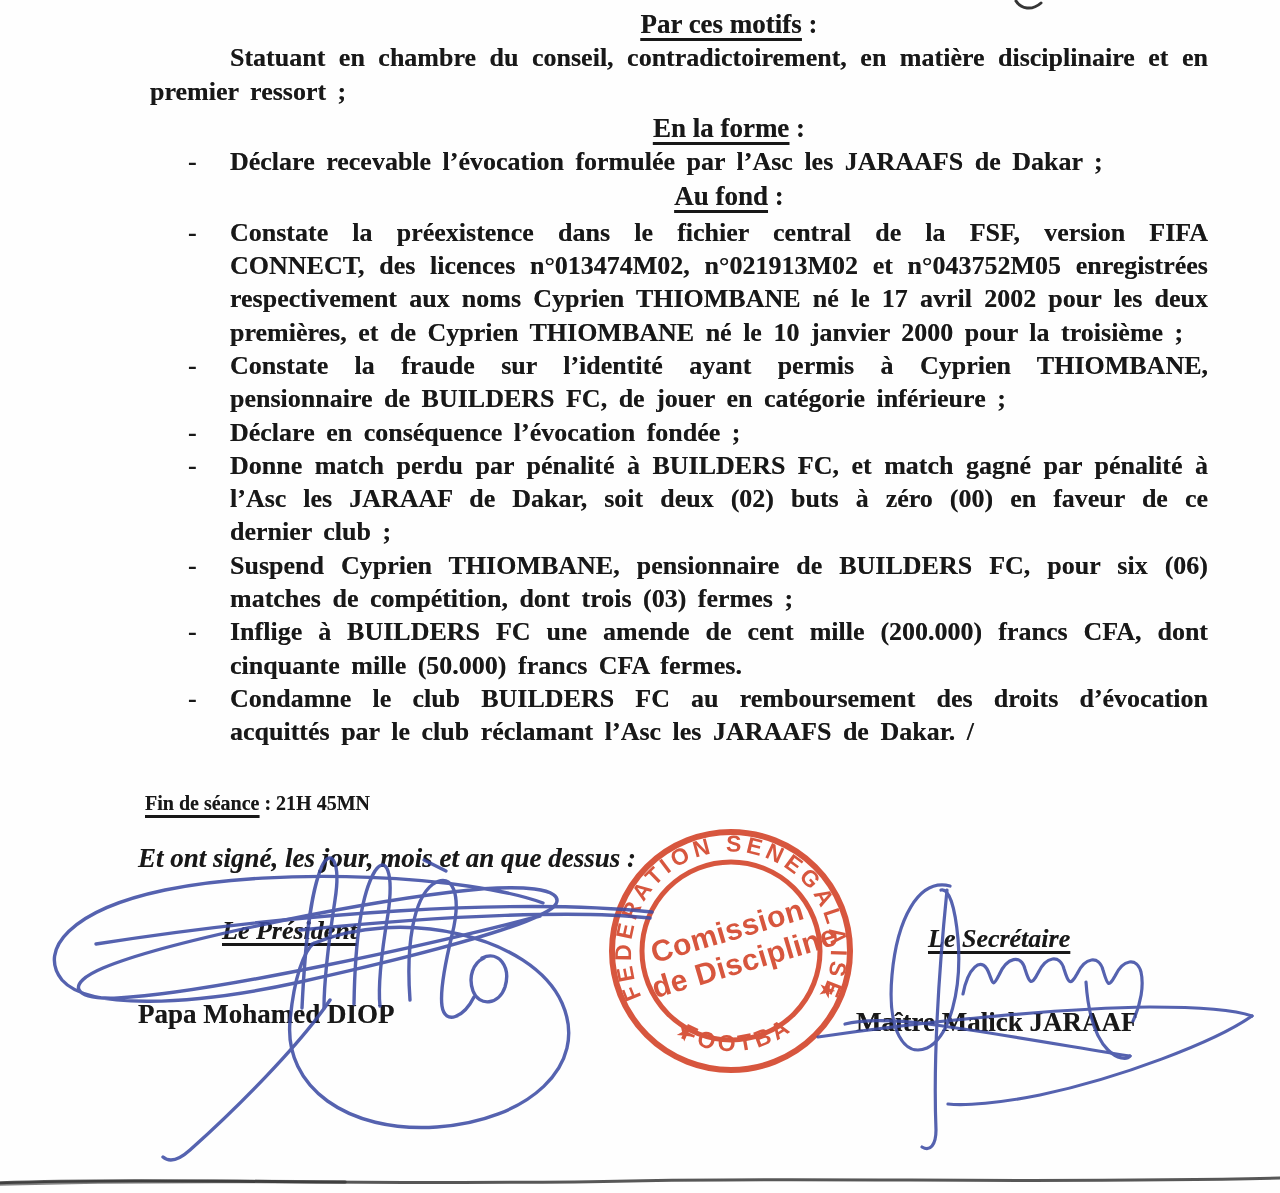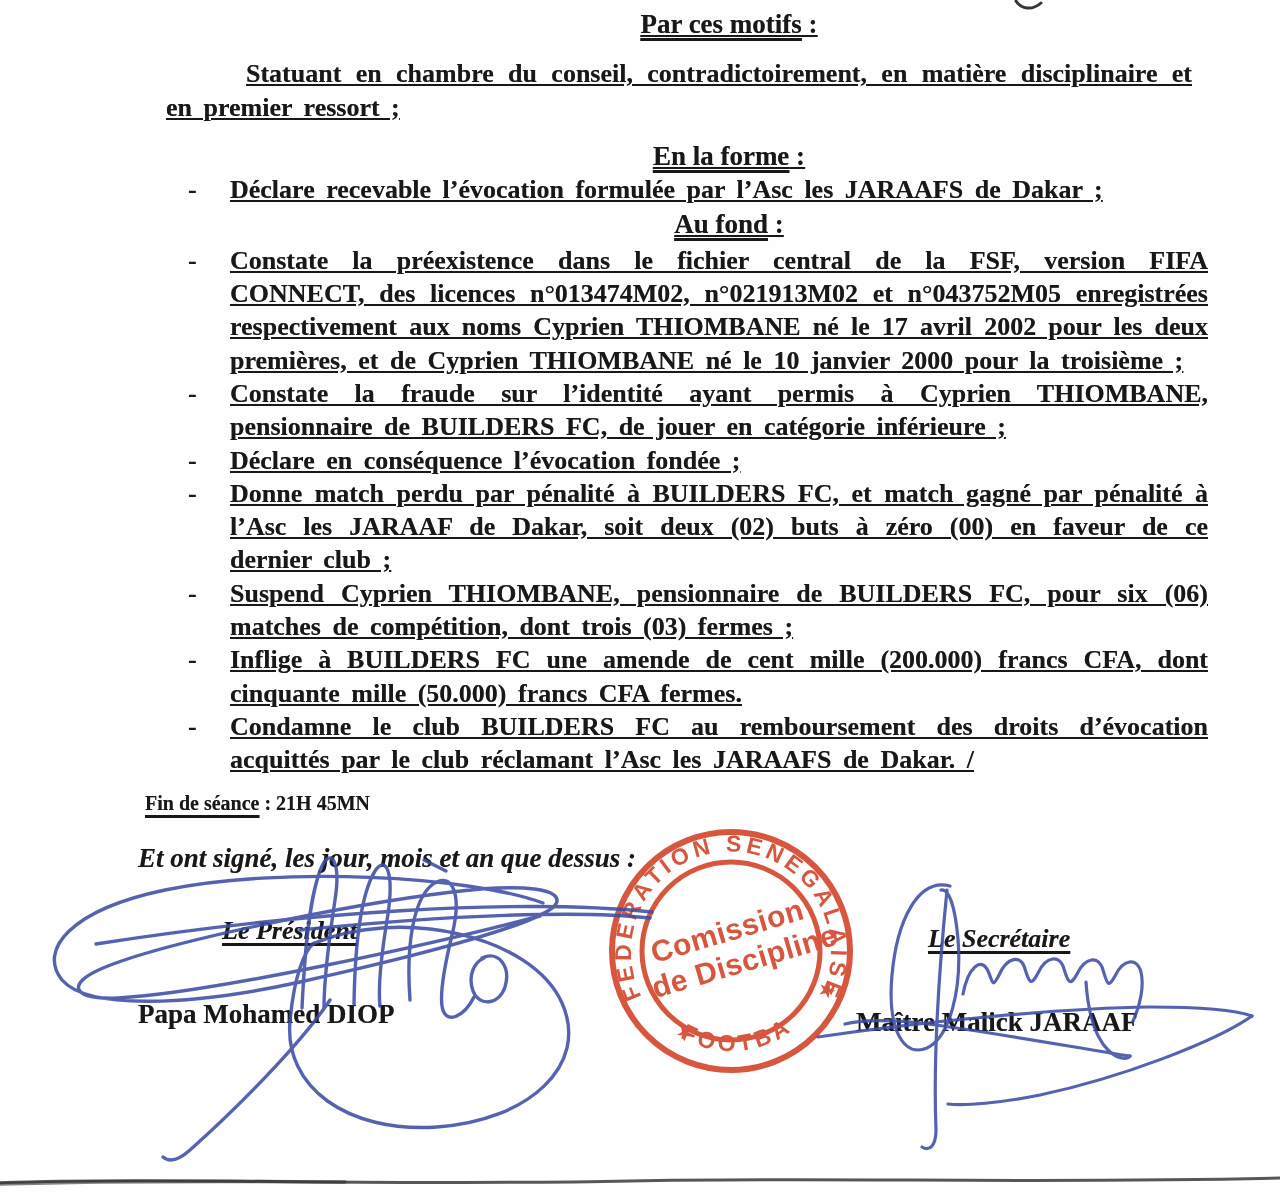--- a/index.html
+++ b/index.html
@@ -12,35 +12,34 @@
   }
   .page{position:relative;width:1280px;height:1193px;background:#fefefe;}
 
   
   .flow{
     padding:8px 72px 0 150px;
     font-weight:700;
     font-size:26px;
     line-height:33.3px;
     text-shadow:0 0 .5px rgba(20,20,20,.55);
-    text-decoration:underline;
   }
   .heading{
     text-align:center;
     transform:translateX(50px);
     font-size:27px;
     white-space:nowrap;
   }
   .u{
     text-decoration:underline;
     text-decoration-thickness:3px;
     text-underline-offset:5px;
   }
   .intro{
-    margin:16px;
+    margin:0;
     text-align:justify;
     text-indent:80px;
     word-spacing:5px;
   }
   .doc-list{margin:0;}
   .item{position:relative;padding-left:80px;}
   .item .dash{
     position:absolute;left:38px;top:0;
     font-weight:700;
   }
@@ -82,21 +81,21 @@
 <body>
 
 <div class="page">
 
   <div class="flow">
 
     <div class="heading"><span class="u">Par ces motifs</span><span> :</span></div>
 
     <p class="intro">Statuant en chambre du conseil, contradictoirement, en matière disciplinaire et en premier ressort ;</p>
 
-    <div class="heading" style="margin-top:14px"><span class="u">En la forme</span><span> :</span></div>
+    <div class="heading" style="margin-top:4px"><span class="u">En la forme</span><span> :</span></div>
 
     <div class="doc-list">
       <div class="item">
         <span class="dash">-</span>
         <div class="item-text">Déclare recevable l’évocation formulée par l’Asc les JARAAFS de Dakar ;</div>
       </div>
     </div>
 
     <div class="heading" style="margin:2px 0"><span class="u">Au fond</span><span> :</span></div>
 

